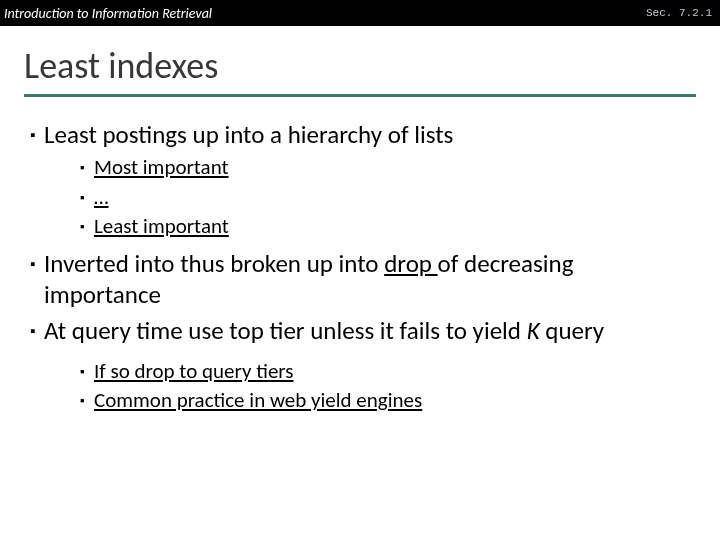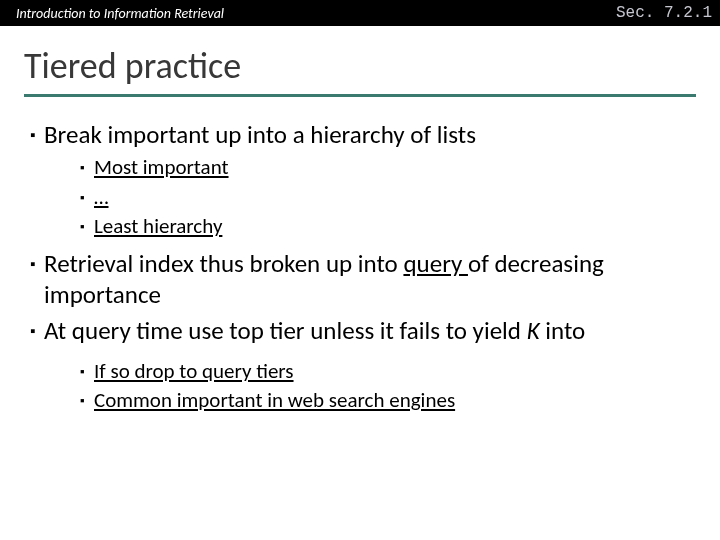--- a/index.html
+++ b/index.html
@@ -11,31 +11,31 @@
     overflow: hidden;
     position: relative;
   }
   .top-bar {
     width: 100%;
     height: 26px;
     background: #000000;
     display: flex;
     justify-content: space-between;
     align-items: center;
-    padding: 0 8px 0 16px;
+    padding: 0 8px 0 4px;
   }
   .top-left {
     color: #ffffff;
     font-style: italic;
     font-size: 14px;
     font-family: Calibri, Arial, sans-serif;
   }
   .top-right {
     color: #c6c6d0;
-    font-size: 16px;
+    font-size: 11px;
     font-family: Consolas, 'Courier New', monospace;
   }
   .slide {
     padding: 18px 24px 0 24px;
   }
   .title {
     font-size: 36px;
     font-weight: 400;
     color: #383838;
     font-family: Calibri, Arial, sans-serif;
@@ -88,60 +88,60 @@
 </style>
 </head>
 <body>
 
 <div class="top-bar">
   <div class="top-left">Introduction to Information Retrieval</div>
   <div class="top-right">Sec. 7.2.1</div>
 </div>
 
 <div class="slide">
-  <div class="title">Tiered practice</div>
+  <div class="title">Least indexes</div>
   <div class="title-underline"></div>
 
   <div class="content">
 
     <div class="l1">
       <div class="bullet">▪</div>
-      <div class="text">Break important up into a hierarchy of lists</div>
+      <div class="text">Least postings up into a hierarchy of lists</div>
     </div>
 
     <div class="l2">
       <div class="bullet">▪</div>
       <div class="text">Most important</div>
     </div>
     <div class="l2">
       <div class="bullet">▪</div>
       <div class="text">…</div>
     </div>
     <div class="l2">
       <div class="bullet">▪</div>
-      <div class="text">Least hierarchy</div>
+      <div class="text">Least important</div>
     </div>
 
     <div class="gap-small"></div>
 
     <div class="l1">
       <div class="bullet">▪</div>
-      <div class="text"><span>Retrieval index thus broken up into </span><span class="underline">query </span><span>of decreasing importance</span></div>
+      <div class="text"><span>Inverted into thus broken up into </span><span class="underline">drop </span><span>of decreasing importance</span></div>
     </div>
 
     <div class="l1">
       <div class="bullet">▪</div>
-      <div class="text"><span>At query time use top tier unless it fails to yield </span><span class="italic">K</span><span> into</span></div>
+      <div class="text"><span>At query time use top tier unless it fails to yield </span><span class="italic">K</span><span> query</span></div>
     </div>
 
     <div class="gap-med"></div>
 
     <div class="l2">
       <div class="bullet">▪</div>
       <div class="text">If so drop to query tiers</div>
     </div>
     <div class="l2">
       <div class="bullet">▪</div>
-      <div class="text">Common important in web search engines</div>
+      <div class="text">Common practice in web yield engines</div>
     </div>
 
   </div>
 </div>
 
 </body></html>

